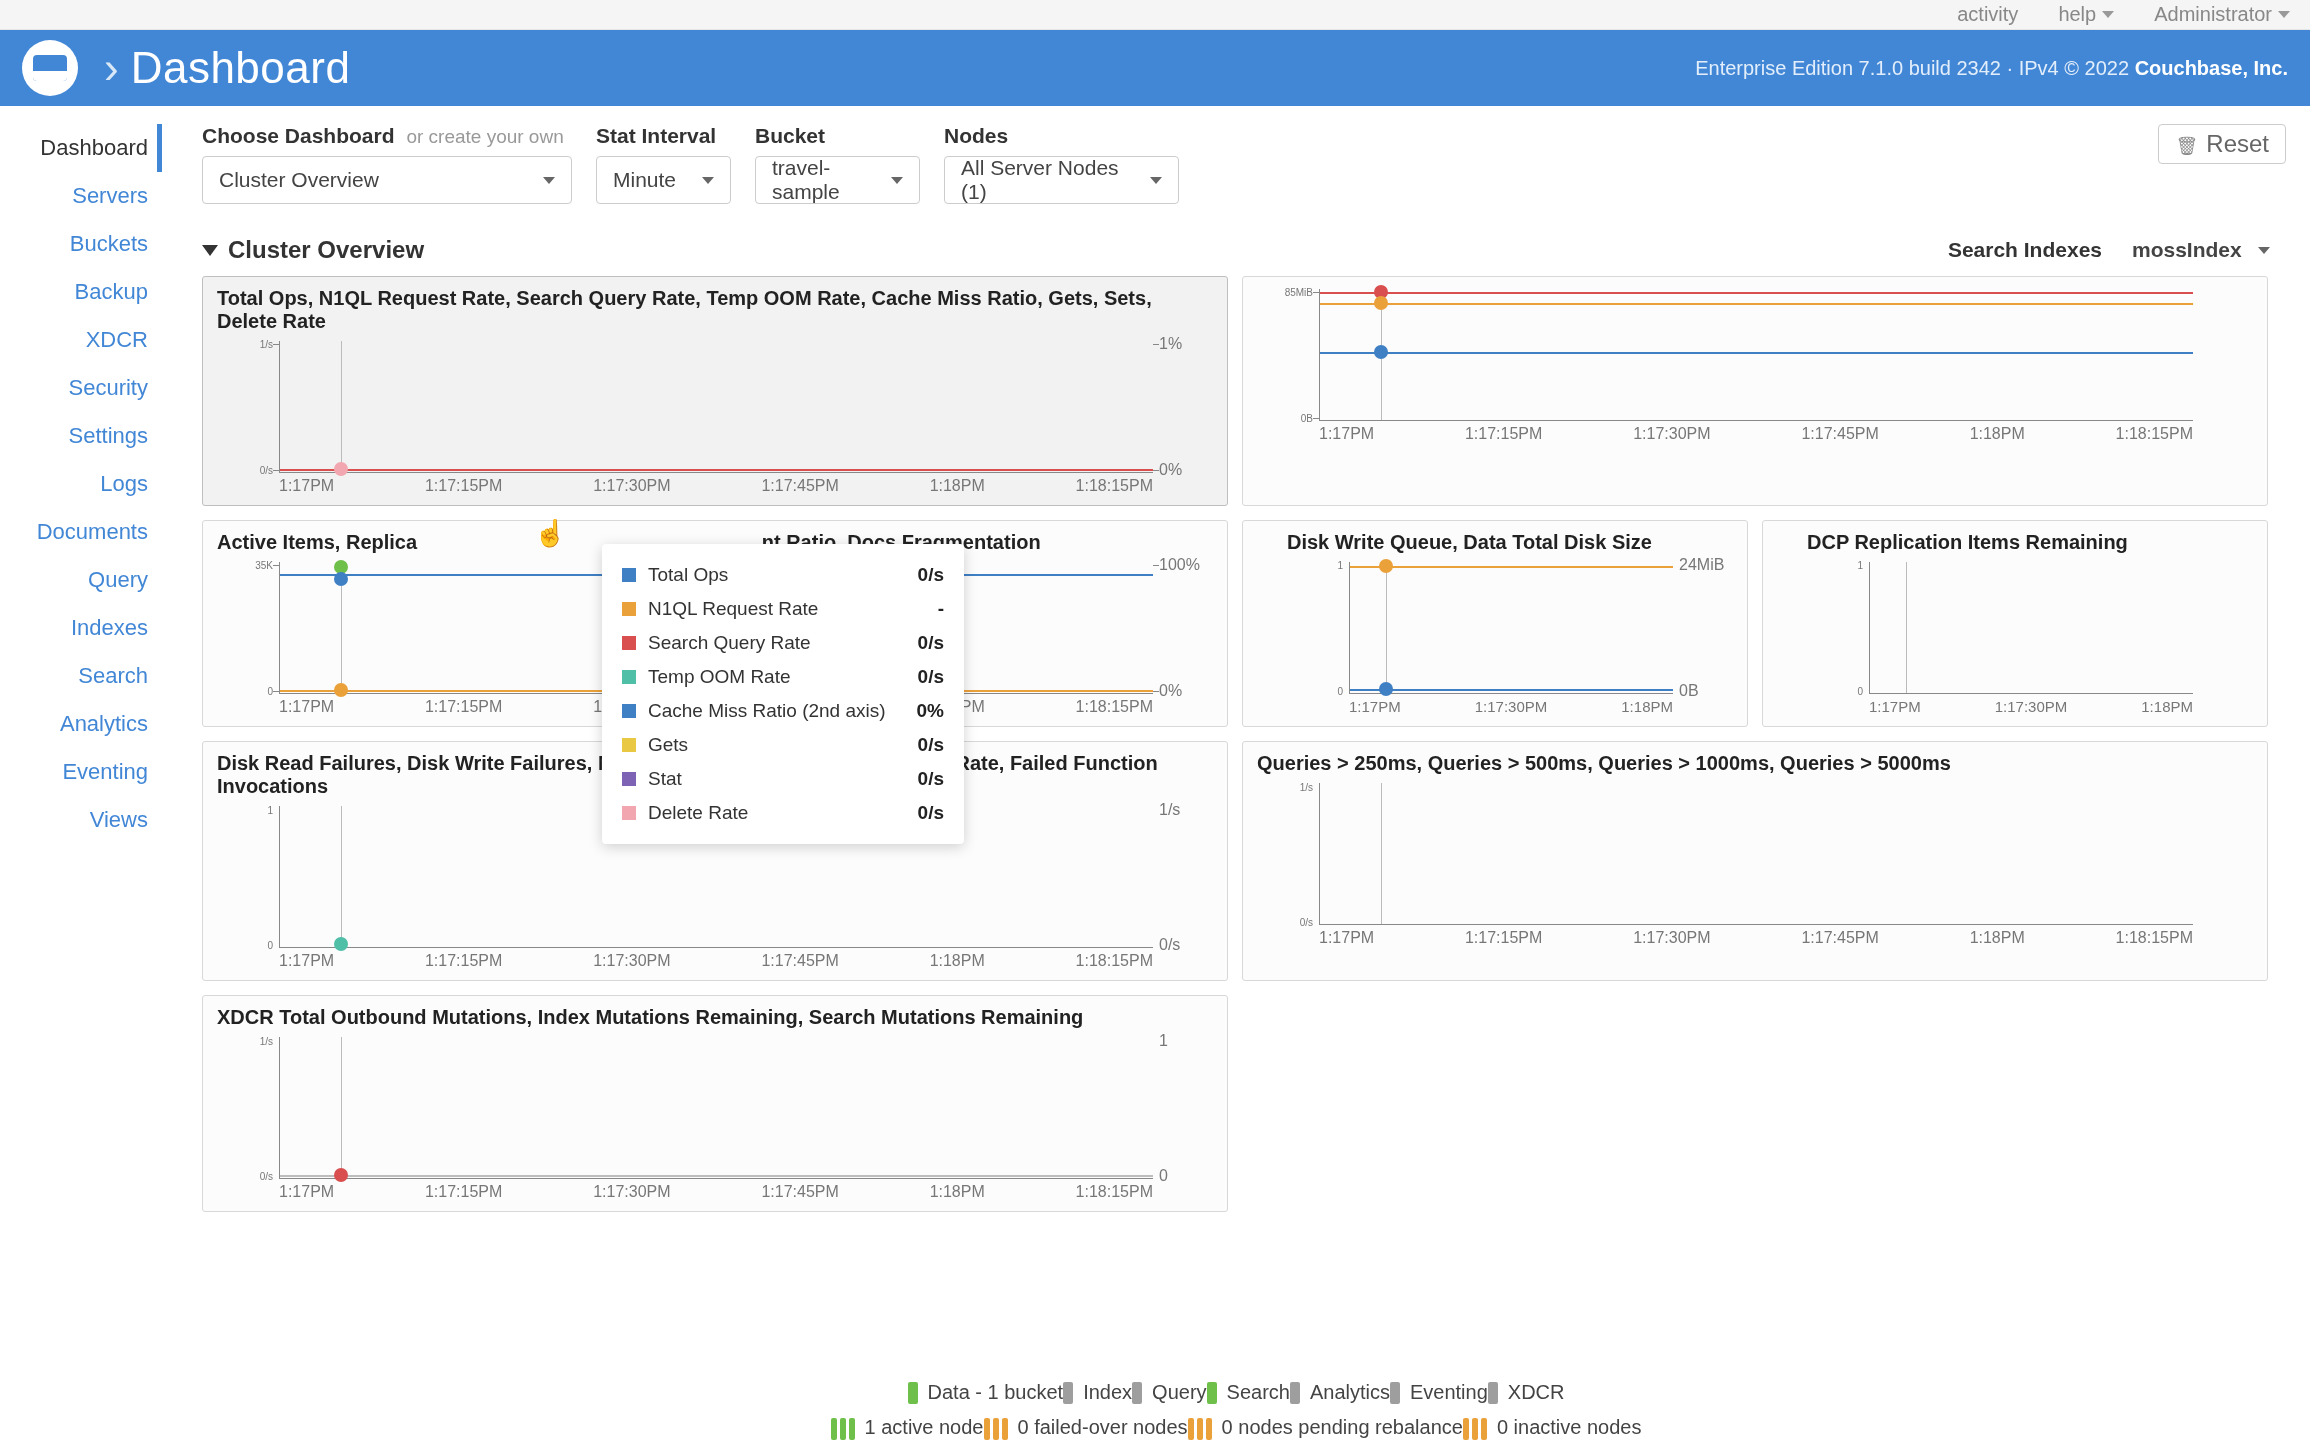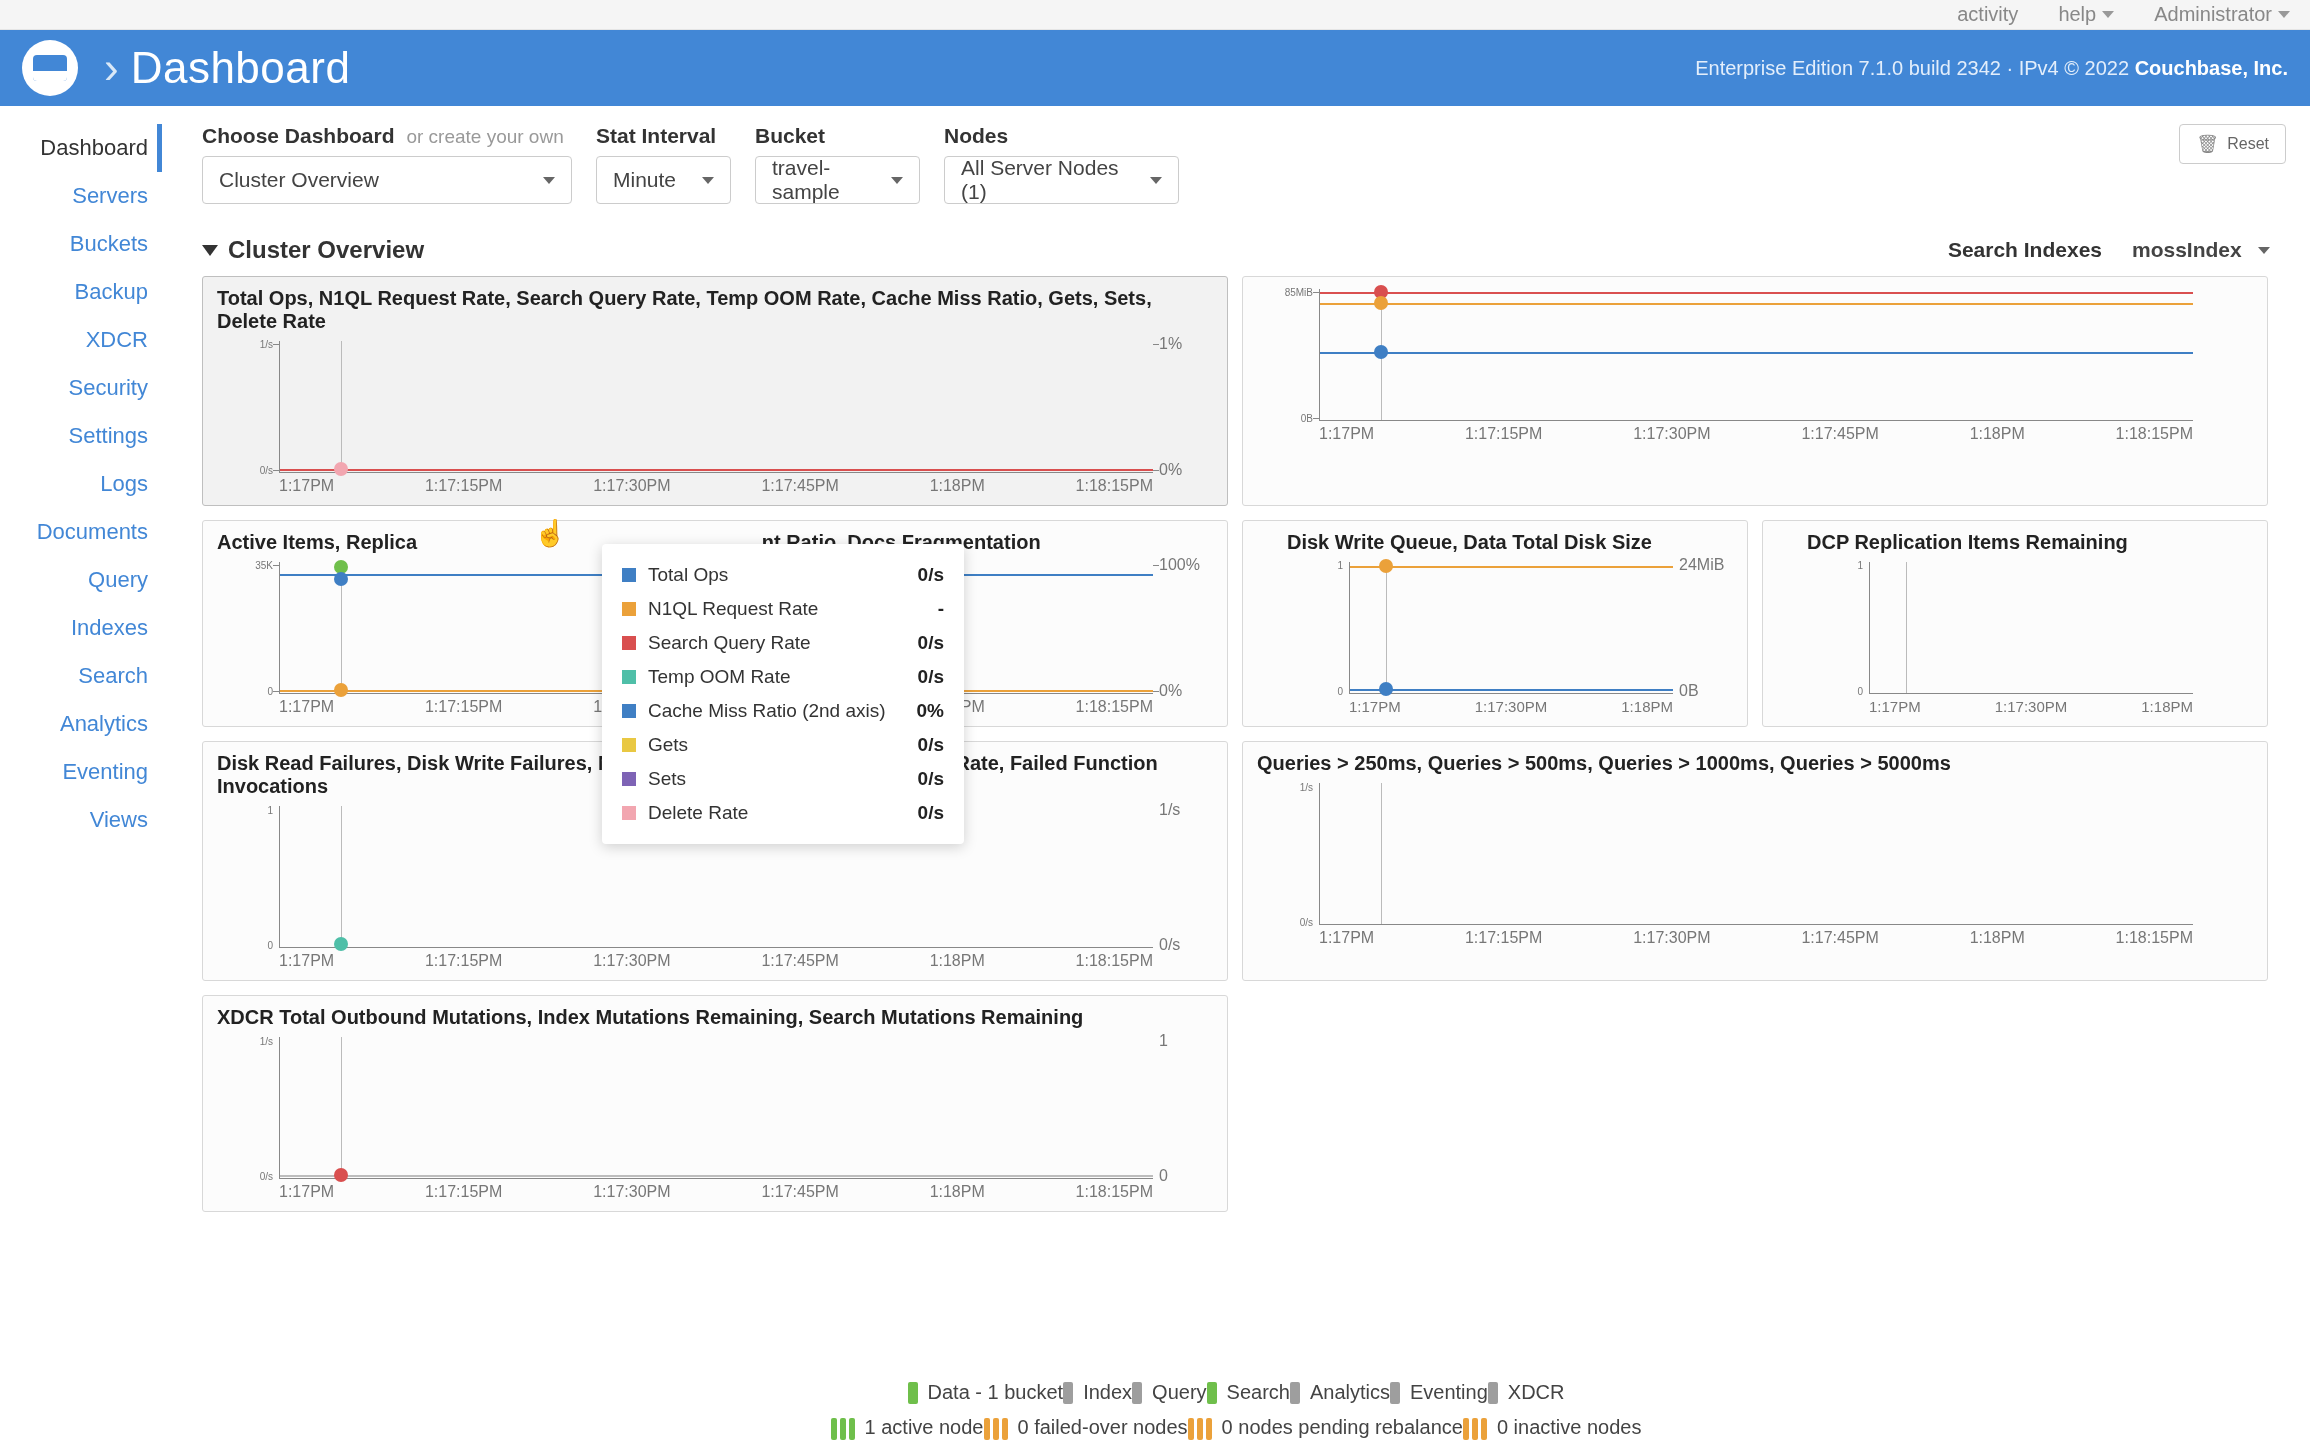--- a/index.html
+++ b/index.html
@@ -71,21 +71,21 @@
   .select {
     height:48px; border:1px solid #ccc; border-radius:4px;
     display:flex; align-items:center; padding:0 16px; gap:14px;
     font-size:21px; color:#444; cursor:pointer; background:#fff;
   }
   .select .caret-down{ margin-left:auto; border-top-color:#666;}
   .w370{width:370px;} .w135{width:135px;} .w165{width:165px;} .w235{width:235px;}
   .reset-btn {
     margin-left:auto; height:40px; border:1px solid #ccc; border-radius:4px;
     padding:16px 16px; display:flex; align-items:center; gap:8px; color:#666;
-    font-size:16px; cursor:pointer; background:#fff;
+    font-size:24px; cursor:pointer; background:#fff;
   }
   .trash-icon::before{content:"🗑"; font-size:18px; color:#888;}
 
   
   .section-title { display:flex; align-items:center; gap:10px; margin-top:26px; font-size:24px; font-weight:600;}
   .section-title .tri{ width:0;height:0;border-left:8px solid transparent;border-right:8px solid transparent;border-top:11px solid #333;}
   .section-right { margin-left:auto; display:flex; align-items:center; gap:14px; font-size:21px;}
   .section-right .select{height:40px;}
 
   
@@ -494,21 +494,21 @@
           <span>Cache Miss Ratio (2nd axis)</span>
           <span class="tt-val">0%</span>
         </div>
         <div class="tt-row">
           <span class="tt-sw" style="background:#e9c843"></span>
           <span>Gets</span>
           <span class="tt-val">0/s</span>
         </div>
         <div class="tt-row">
           <span class="tt-sw" style="background:#7e63b5"></span>
-          <span>Sets</span>
+          <span>Stat</span>
           <span class="tt-val">0/s</span>
         </div>
         <div class="tt-row">
           <span class="tt-sw" style="background:#f2a6b0"></span>
           <span>Delete Rate</span>
           <span class="tt-val">0/s</span>
         </div>
       </div>
 
     <div class="footer">

